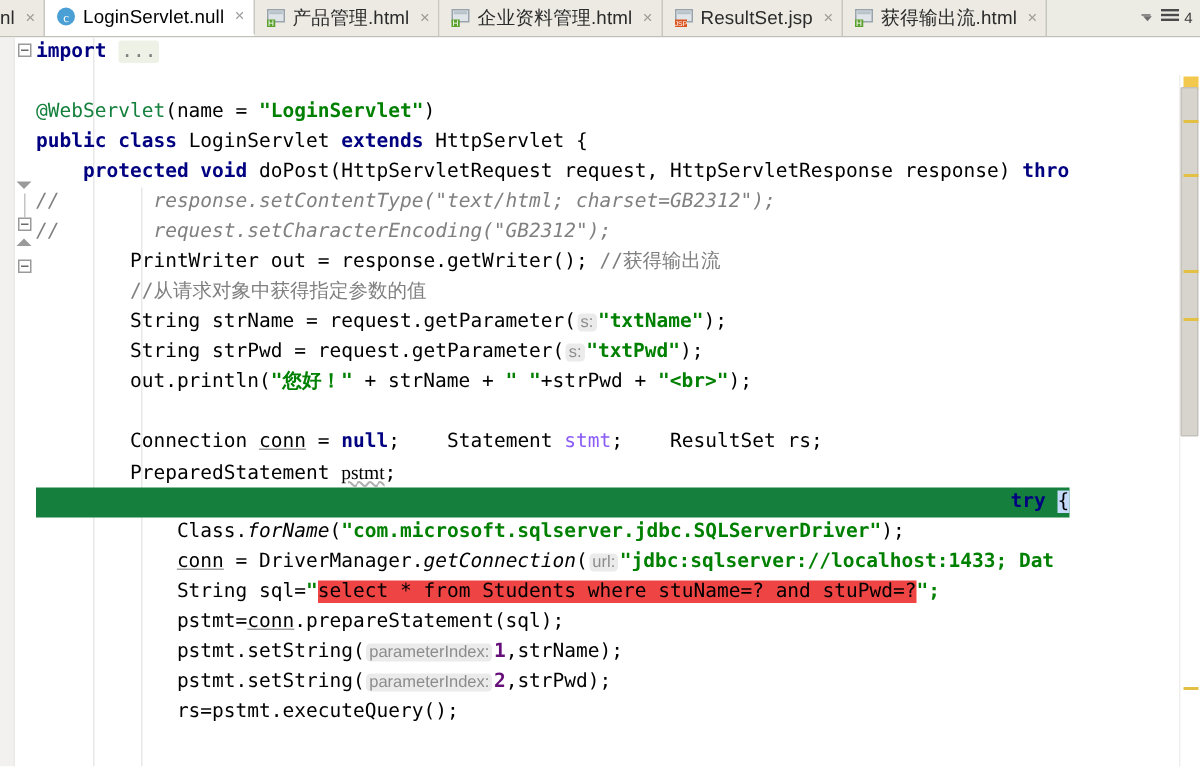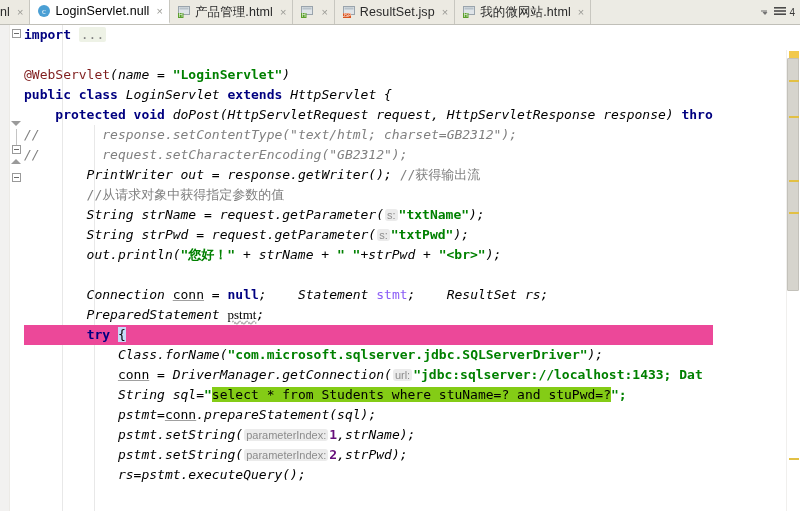--- a/index.html
+++ b/index.html
@@ -57,34 +57,34 @@
   .code-area{
     position:relative;flex:1 1 auto;overflow:hidden;background:#ffffff;
   }
   .code{
     position:absolute;left:0;top:0;
     font-family:"DejaVu Sans Mono","Liberation Mono",monospace;
     font-size:13px;line-height:20px;
     white-space:pre;
   }
   .line{height:20px;white-space:pre;position:relative;}
-  .line.caretline{background:#ec4899;}
+  .line.caretline{background:#15803d;text-align:right;}
   
   .kw{color:#000080;font-weight:bold;}
-  .plain{color:#000000;font-style:italic;}
+  .plain{color:#000000;}
   .str{color:#008000;font-weight:bold;}
-  .ann{color:#7f1d1d;}
+  .ann{color:#15803d;}
   .cmt{color:#808080;font-style:italic;}
   .cmt2{color:#808080;}
   .fld{color:#660e7a;font-weight:bold;}
   .stat{color:#000000;font-style:italic;}
   .gray{color:#8b5cf6;}
   .underl{text-decoration:underline;text-decoration-color:#a0a0a0;}
   .wavy{text-decoration:underline;text-decoration-style:wavy;text-decoration-color:#b0b0b0;font-family:Liberation Serif, serif;}
-  .inject{background:#84cc16;}
+  .inject{background:#ef4444;}
   .brace-hl{background:#c6dbfa;}
   .hint{
     background:#ebebeb;color:#8c8c8c;border-radius:3px;
     font-family:"Liberation Sans",sans-serif;font-size:11px;
     padding:0 2px;margin:0 1px;
   }
   .folded{background:#eef2e6;color:#808080;border-radius:2px;padding:0 2px;}
 
   
   .fmark{position:absolute;left:2px;width:9px;height:9px;
@@ -149,20 +149,21 @@
 
     <div class="tab">
       <span>
         <svg class="ico" viewBox="0 0 14 14">
             <rect x="1.5" y="1.5" width="11" height="8" fill="#dfe4e8" stroke="#9aa4ac" stroke-width="1"></rect>
             <rect x="2.5" y="2.5" width="9" height="2" fill="#b8c2c9"></rect>
             <rect x="1" y="8" width="5.5" height="5" fill="#5aa02c"></rect>
             <text x="3.7" y="12.3" font-size="5.5" fill="#fff" text-anchor="middle" font-family="Liberation Sans, sans-serif">H</text>
           </svg>
       </span>
+      <span class="label">企业资料管理.html</span>
       <span class="close">×</span>
     </div>
 
     <div class="tab">
       <span>
         <svg class="ico" viewBox="0 0 14 14">
             <rect x="1.5" y="1.5" width="11" height="8" fill="#dfe4e8" stroke="#9aa4ac" stroke-width="1"></rect>
             <rect x="2.5" y="2.5" width="9" height="2" fill="#b8c2c9"></rect>
             <rect x="1" y="8" width="8" height="5" fill="#d9541f"></rect>
             <text x="5" y="12.2" font-size="4.6" fill="#fff" text-anchor="middle" font-family="Liberation Sans, sans-serif">JSP</text>
@@ -174,21 +175,21 @@
 
     <div class="tab">
       <span>
         <svg class="ico" viewBox="0 0 14 14">
             <rect x="1.5" y="1.5" width="11" height="8" fill="#dfe4e8" stroke="#9aa4ac" stroke-width="1"></rect>
             <rect x="2.5" y="2.5" width="9" height="2" fill="#b8c2c9"></rect>
             <rect x="1" y="8" width="5.5" height="5" fill="#5aa02c"></rect>
             <text x="3.7" y="12.3" font-size="5.5" fill="#fff" text-anchor="middle" font-family="Liberation Sans, sans-serif">H</text>
           </svg>
       </span>
-      <span class="label">我的微网站.html</span>
+      <span class="label">获得输出流.html</span>
       <span class="close">×</span>
     </div>
 
     <div class="tab-filler"></div>
 
     <div class="tabbar-right">
       <span>
         <svg width="11" height="11" viewBox="0 0 11 11">
             <path d="M1 5h6M3.2 6.4l1.8 2 1.8-2z" stroke="#6e6e6e" fill="#6e6e6e" stroke-width="1"></path>
           </svg>

